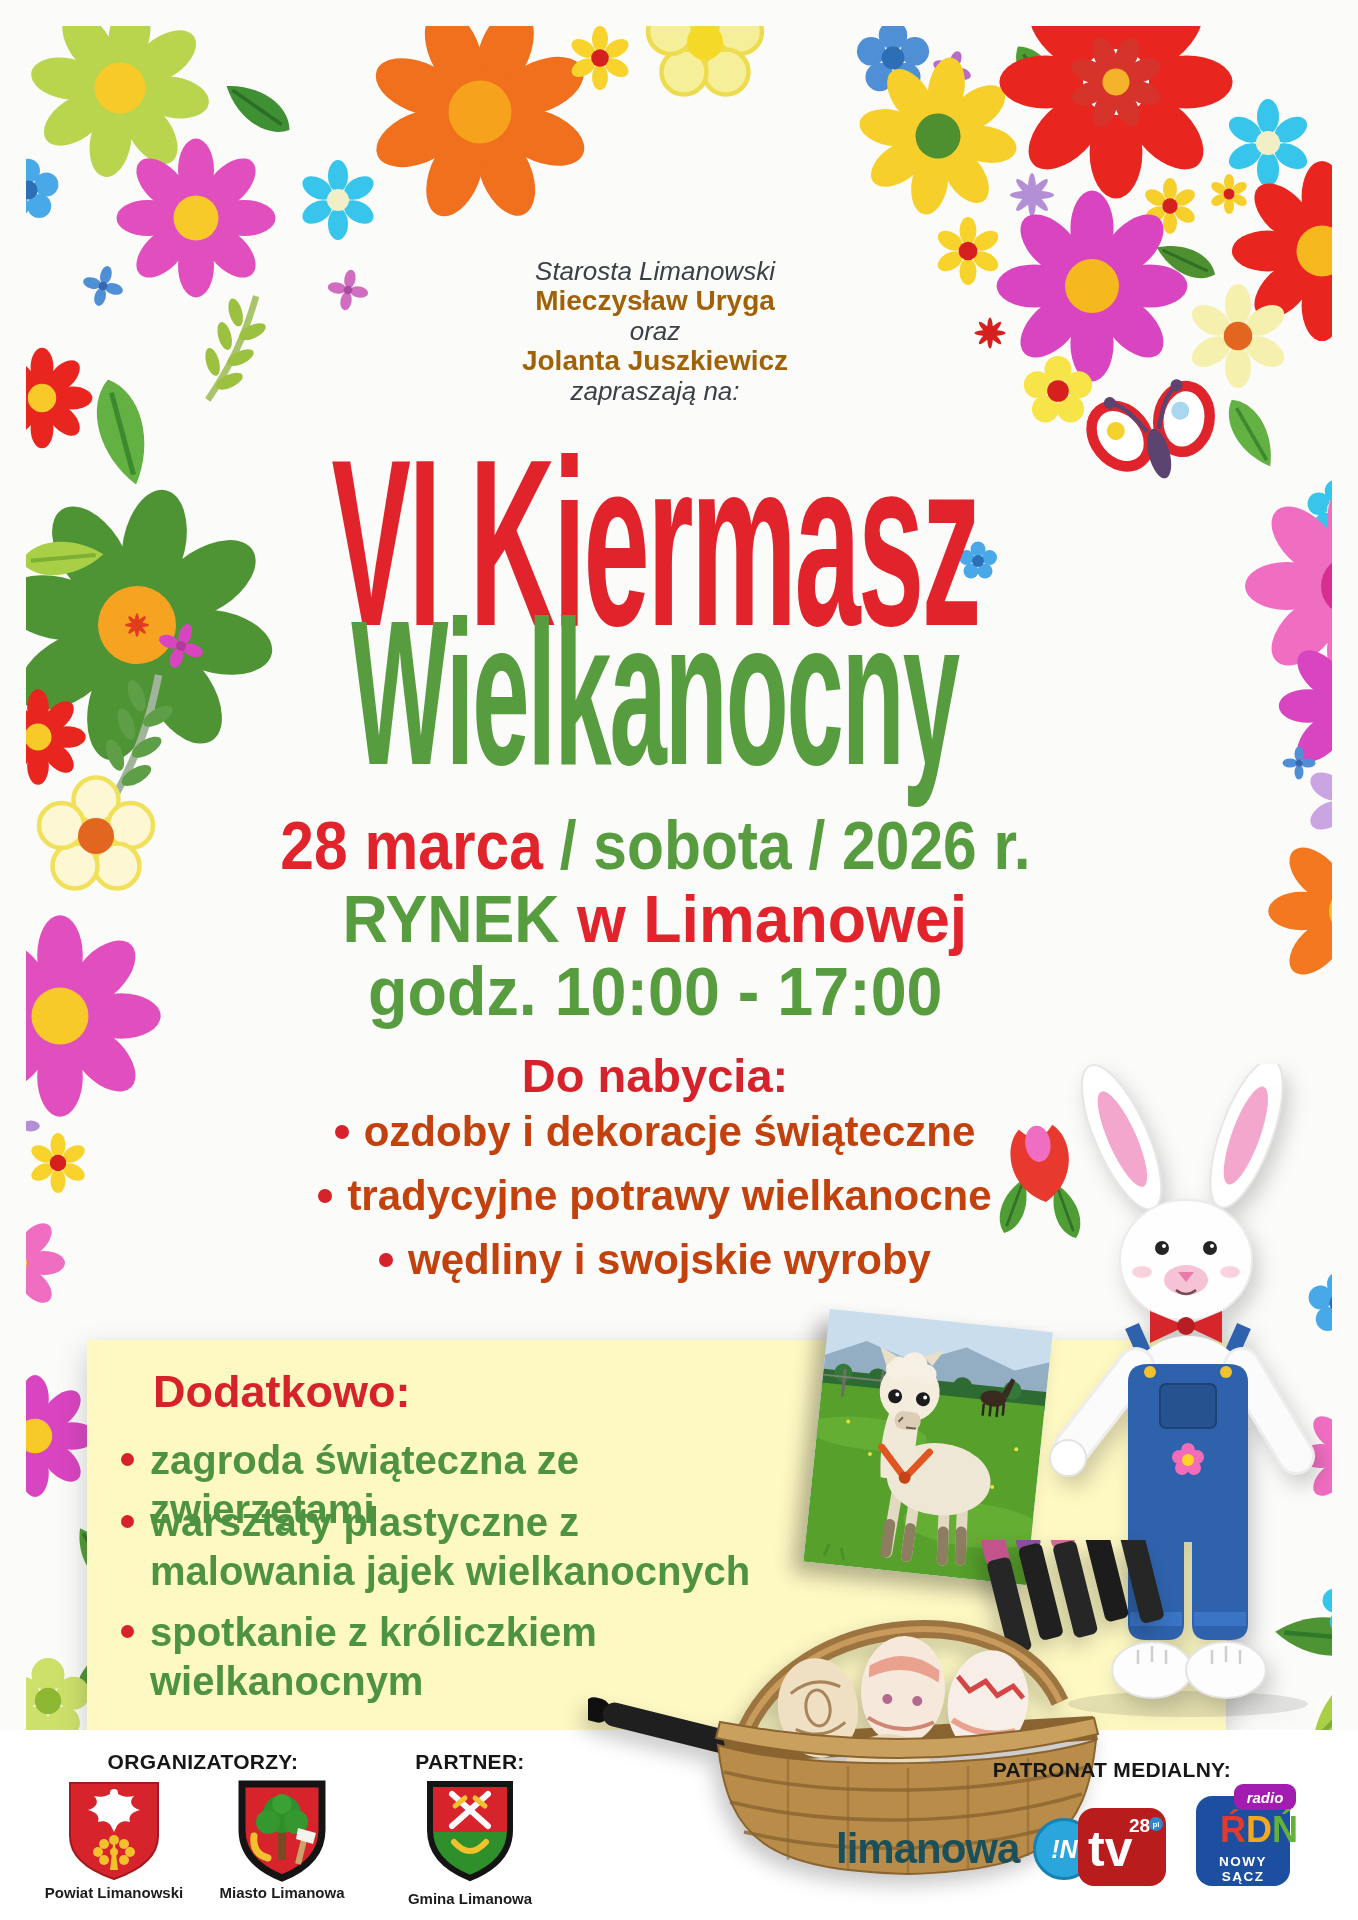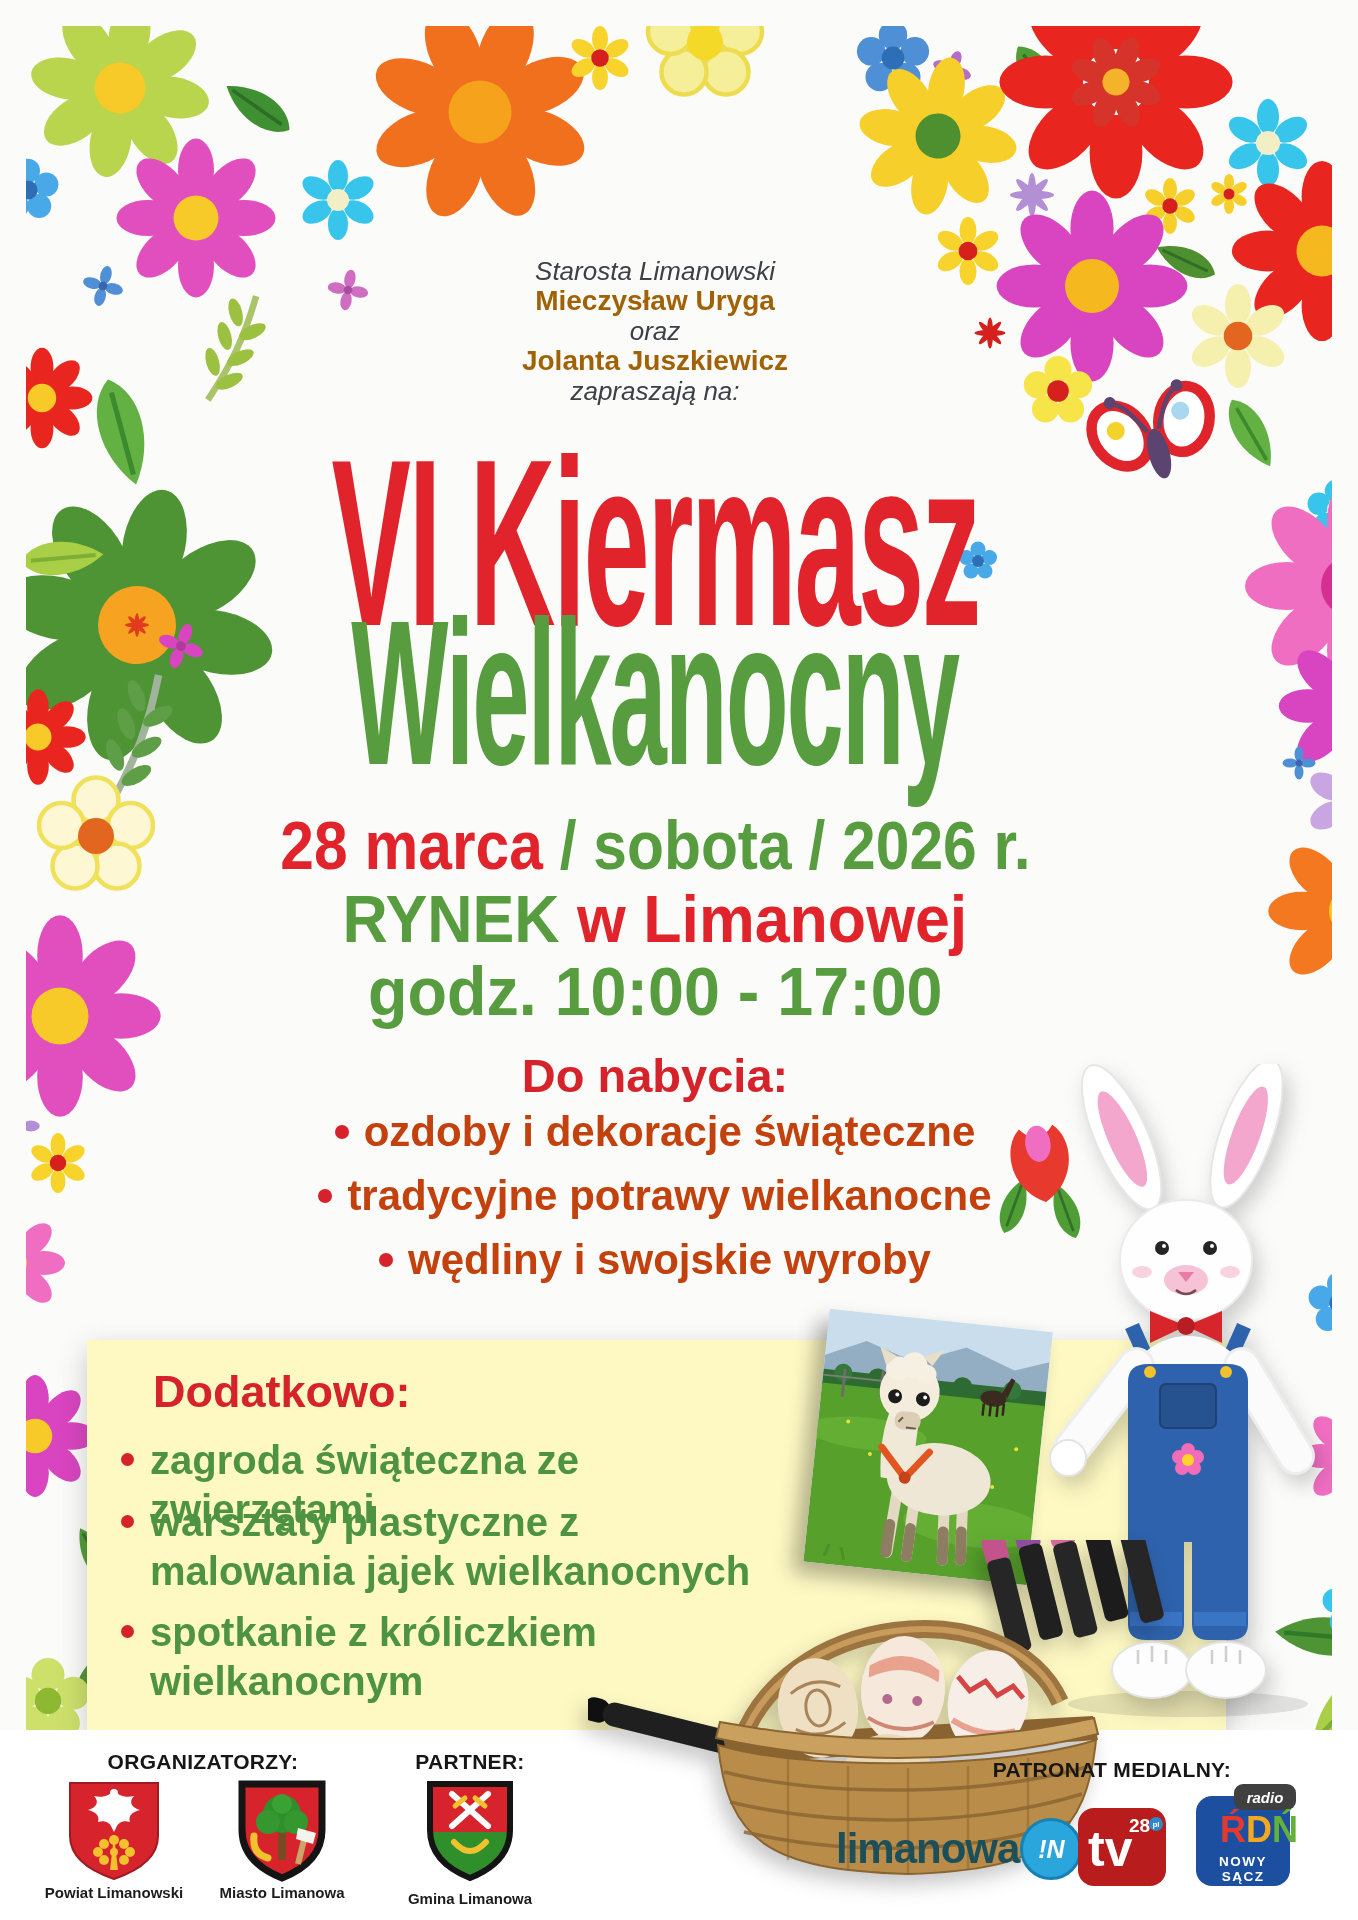--- a/index.html
+++ b/index.html
@@ -40,32 +40,32 @@
          box-shadow:-10px 12px 20px rgba(0,0,0,.30);z-index:5;overflow:hidden;background:#cde;}
   .bunny{position:absolute;left:1028px;top:1064px;width:316px;height:656px;z-index:5;
          filter:drop-shadow(6px 10px 10px rgba(0,0,0,.18));}
   .basket{position:absolute;left:588px;top:1540px;width:610px;height:340px;z-index:7;
           filter:drop-shadow(-6px 10px 10px rgba(0,0,0,.22));}
   
   .band{position:absolute;left:0;top:1730px;width:1358px;height:190px;background:#ffffff;z-index:6;}
   .f-label{position:absolute;font-size:21px;font-weight:bold;color:#161616;text-align:center;z-index:8;letter-spacing:.3px;}
   .crest{position:absolute;z-index:8;}
   .caption{position:absolute;font-size:15px;font-weight:bold;color:#1c1c1c;text-align:center;z-index:8;}
-  .liman{position:absolute;left:836px;top:1818px;display:flex;align-items:center;gap:1px;z-index:8;}
+  .liman{position:absolute;left:836px;top:1818px;display:flex;align-items:center;gap:14px;z-index:8;}
   .liman .ltxt{font-size:42px;font-weight:bold;color:#1b4f5a;letter-spacing:-1px;}
   .liman .lcirc{width:56px;height:56px;border-radius:50%;background:#2ba6dc;border:3px solid #1682b4;
                 color:#fff;font-weight:bold;font-size:25px;font-style:italic;display:flex;
                 align-items:center;justify-content:center;}
   .tv{position:absolute;left:1078px;top:1808px;width:88px;height:78px;border-radius:16px;background:#b91c1c;z-index:8;text-decoration:underline;}
   .tv .tvtxt{position:absolute;left:10px;top:16px;font-size:50px;font-weight:bold;color:#fff;line-height:1;}
   .tv .tvnum{position:absolute;left:51px;top:7px;font-size:19px;font-weight:bold;color:#fff;}
   .tv .tvpl{position:absolute;left:71px;top:9px;width:14px;height:14px;border-radius:50%;background:#2f86c8;
             color:#fff;font-size:8px;font-weight:bold;display:flex;align-items:center;justify-content:center;}
   .rdn{position:absolute;left:1196px;top:1796px;width:94px;height:90px;border-radius:16px;background:#1c4f9f;z-index:8;}
-  .rdn .tab{position:absolute;right:-6px;top:-12px;width:62px;height:26px;border-radius:9px;background:#404040;
+  .rdn .tab{position:absolute;right:-6px;top:-12px;width:62px;height:26px;border-radius:9px;background:#a21caf;
             color:#fff;font-size:15px;font-style:italic;font-weight:bold;display:flex;align-items:center;justify-content:center;}
   .rdn .letters{position:absolute;left:0;top:16px;width:100%;text-align:center;font-size:36px;font-weight:bold;line-height:1;margin-left:16px;}
   .rdn .lr{color:#e23a30;} .rdn .ld{color:#f2a81f;} .rdn .ln2{color:#63b13a;}
   .rdn .city{position:absolute;left:0;top:58px;width:100%;text-align:center;color:#fff;font-size:13.5px;
              letter-spacing:1.5px;font-weight:bold;}
 </style>
 </head>
 <body>
 
 <svg id="decor" width="1358" height="1920" viewBox="0 0 1358 1920">

